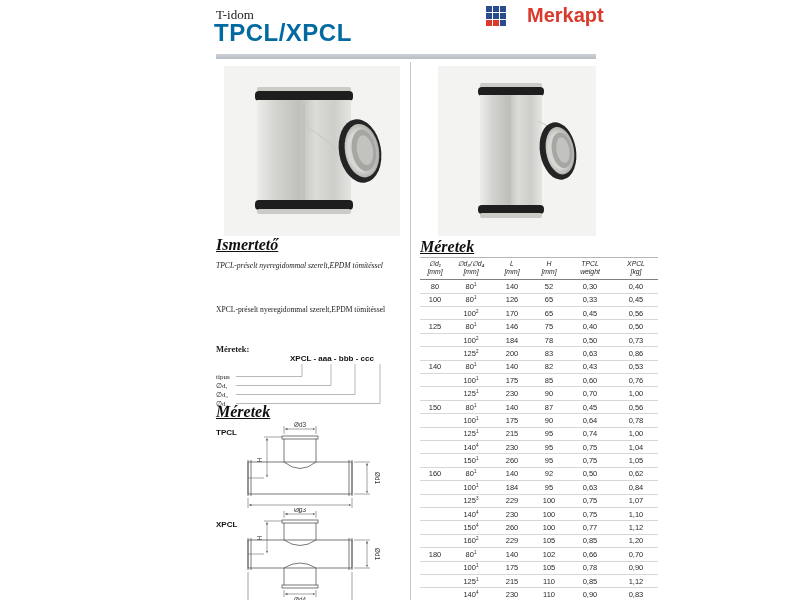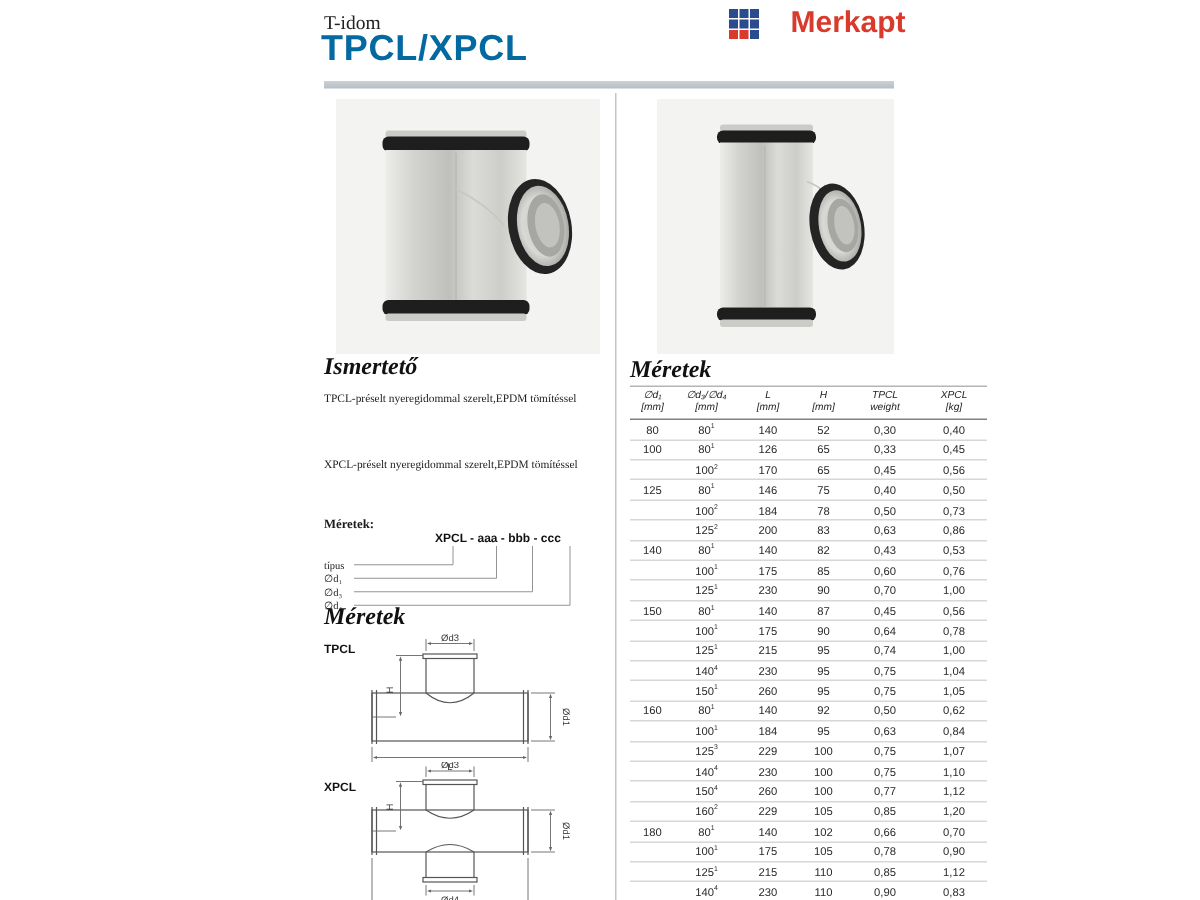--- a/index.html
+++ b/index.html
@@ -17,21 +17,21 @@
               grid-template-columns:repeat(3,1fr); grid-template-rows:repeat(3,1fr); gap:1px; }
   .logo-grid i { display:block; }
   .brand-txt{ font-size:20px; font-weight:bold; }
   .gray-bar { position:absolute; left:216px; top:54px; width:380px; height:5px;
               background:linear-gradient(#ccd1d7,#b7bdc4); }
   .v-div    { position:absolute; left:410px; top:62px; width:1px; height:538px; background:#c6c6c6; }
 
   
   .photo    { position:absolute; }
   .h-serif  { position:absolute; font-family:"Liberation Serif", serif;
-              font-style:italic; font-weight:bold; font-size:16px; color:#111; }
+              font-style:italic; font-weight:bold; font-size:16px; color:#111;text-decoration:underline; }
   .desc     { position:absolute; left:216px; width:182px;
               font-family:"Liberation Serif", serif; font-size:7.6px; line-height:1.35; color:#222; }
   .cik-label{ position:absolute; left:216px; top:344px;
               font-family:"Liberation Serif", serif; font-weight:bold; font-size:8.5px; }
   .diag-label{ position:absolute; left:216px; font-size:8px; font-weight:bold; color:#111; }
 
   svg text { font-family:"Liberation Sans", sans-serif; }
   .code-txt { font-size:8px; font-weight:bold; fill:#111; }
   .legend-txt { font-size:7px; fill:#222; font-family:"Liberation Serif", serif; }
   .dim-txt  { font-size:6.3px; fill:#333; }
@@ -122,21 +122,21 @@
     <path d="M100 55 Q118 62 122 80" stroke="#c6c6c2" stroke-width="1" fill="none"></path>
     <g transform="rotate(-10 120 85)">
       <ellipse cx="120" cy="85" rx="18" ry="29" fill="#242424"></ellipse>
       <ellipse cx="122" cy="85" rx="14" ry="24" fill="url(#ring1)"></ellipse>
       <ellipse cx="124" cy="85" rx="10" ry="18" fill="#a6a6a2"></ellipse>
       <ellipse cx="125" cy="85" rx="6.5" ry="13" fill="#c2c2be"></ellipse>
     </g>
   </svg>
 
   <div class="h-serif" style="left:216px; top:236px;">Ismertető</div>
-  <p class="desc" style="top:253px;">TPCL-préselt nyeregidommal szerelt,EPDM tömítéssel</p>
+  <p class="desc" style="top:253px;font-style:italic;">TPCL-préselt nyeregidommal szerelt,EPDM tömítéssel</p>
   <p class="desc" style="top:297px;">XPCL-préselt nyeregidommal szerelt,EPDM tömítéssel</p>
 
   <div class="cik-label">Méretek:</div>
   <svg style="position:absolute; left:214px; top:350px;" width="188" height="60" viewBox="0 0 188 60">
     <text class="code-txt" x="76" y="11">XPCL - aaa - bbb - ccc</text>
 
     <path class="leader" d="M22 26.5 H88  V14"></path>
     <path class="leader" d="M22 35.5 H117 V14"></path>
     <path class="leader" d="M22 44.5 H141 V14"></path>
     <path class="leader" d="M22 53.5 H166 V14"></path>

